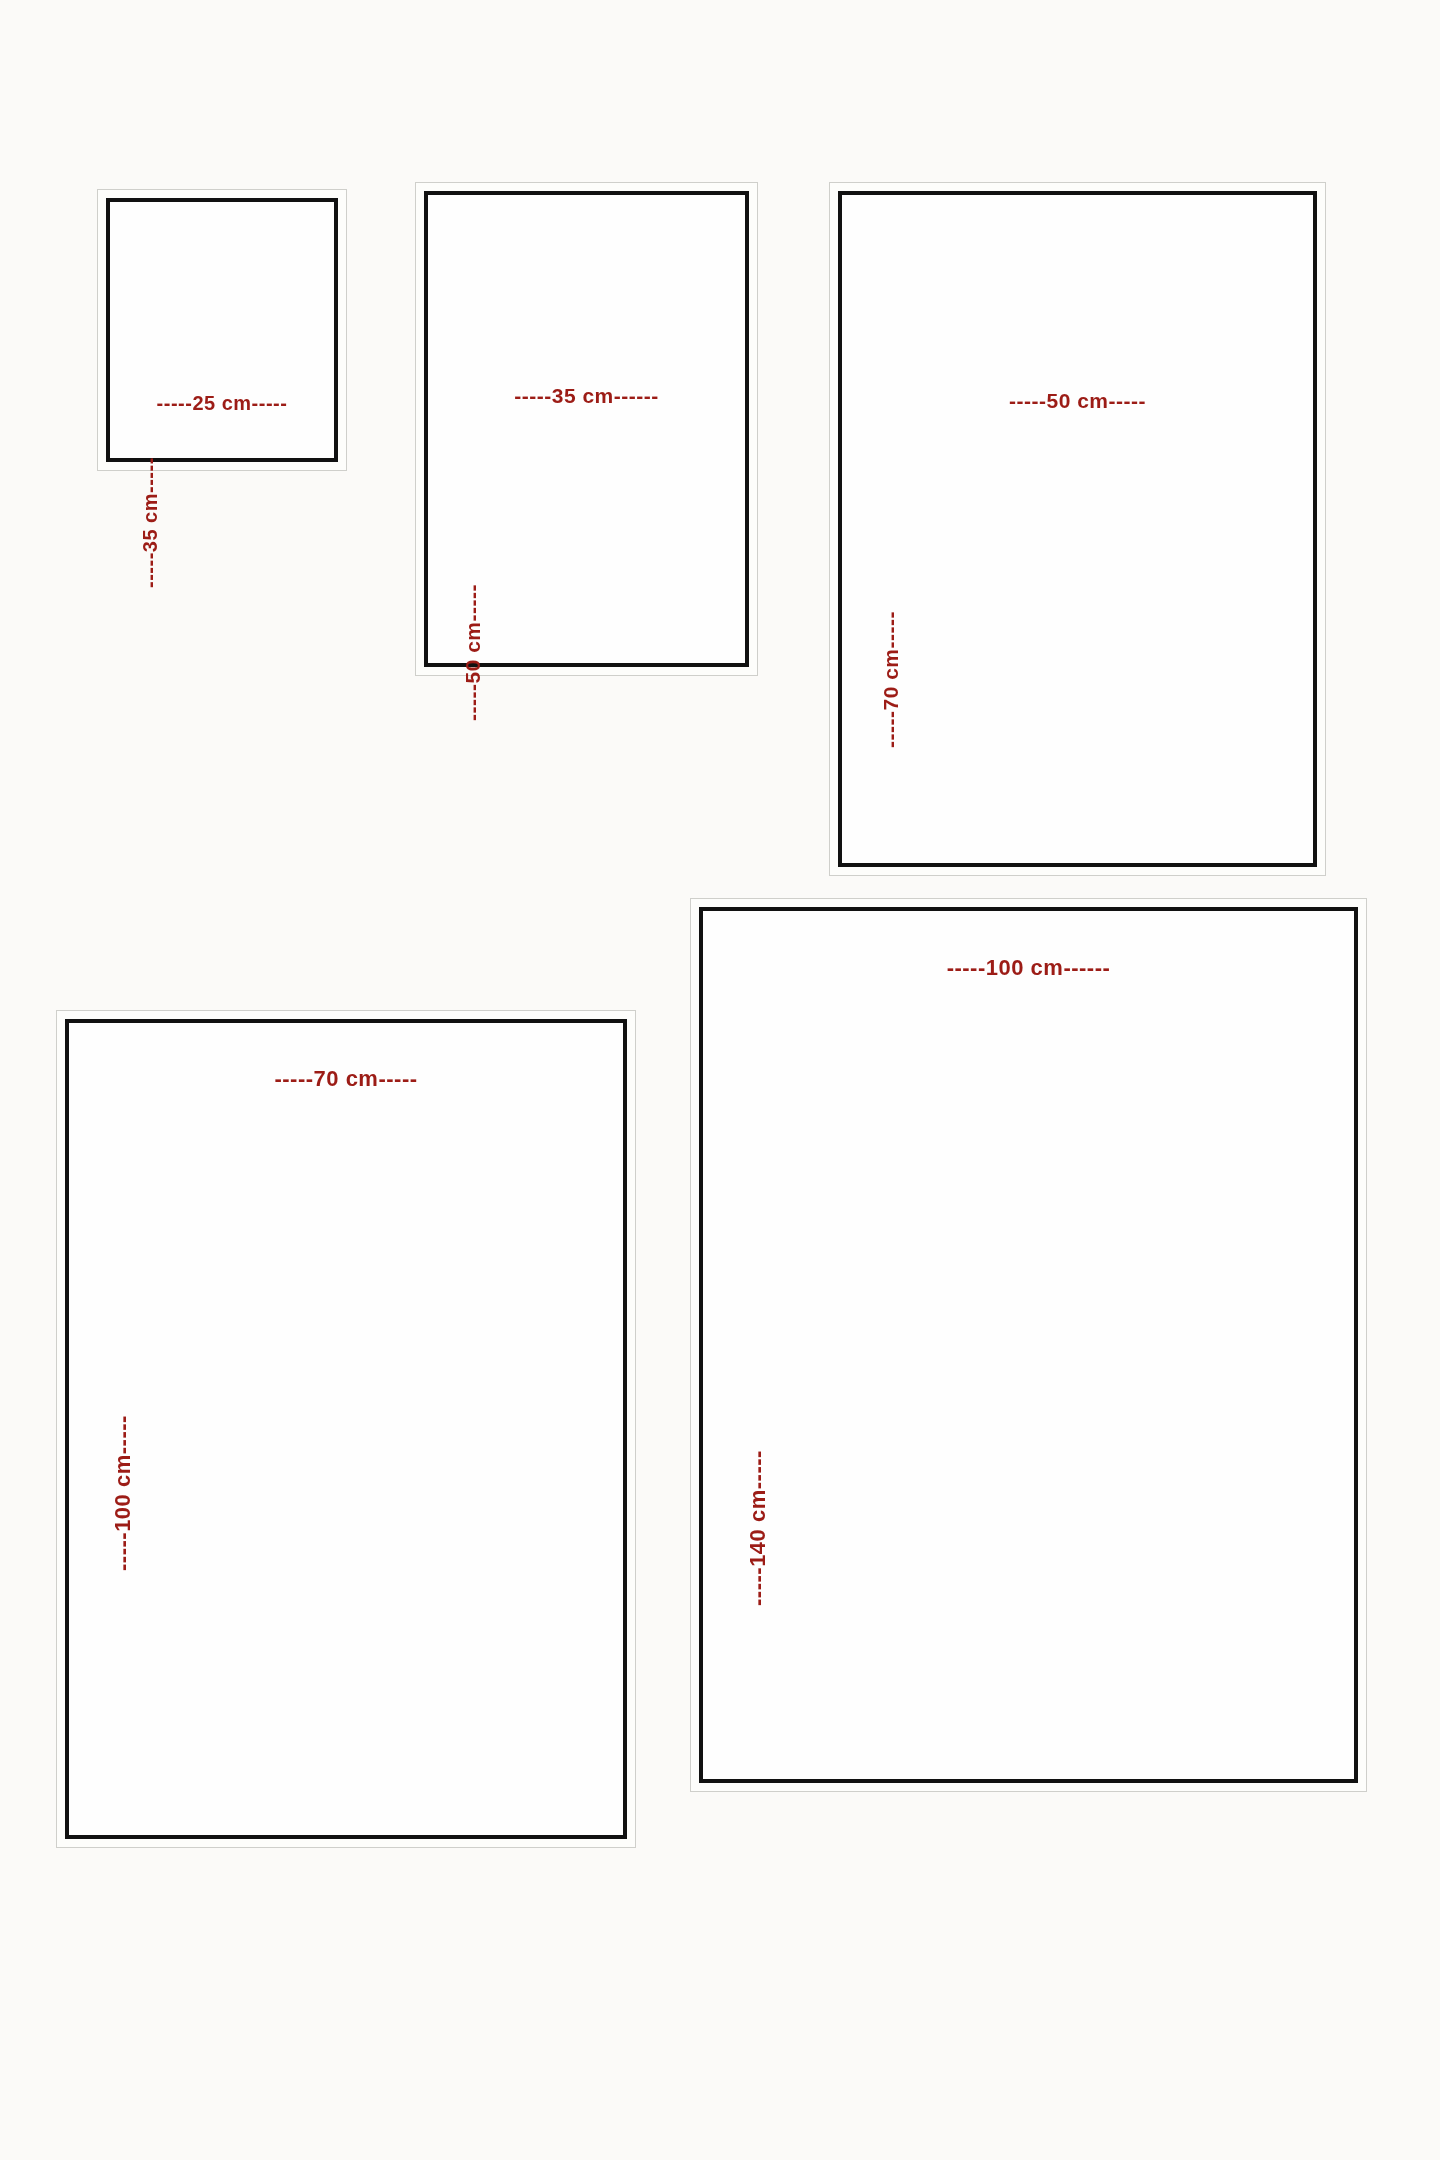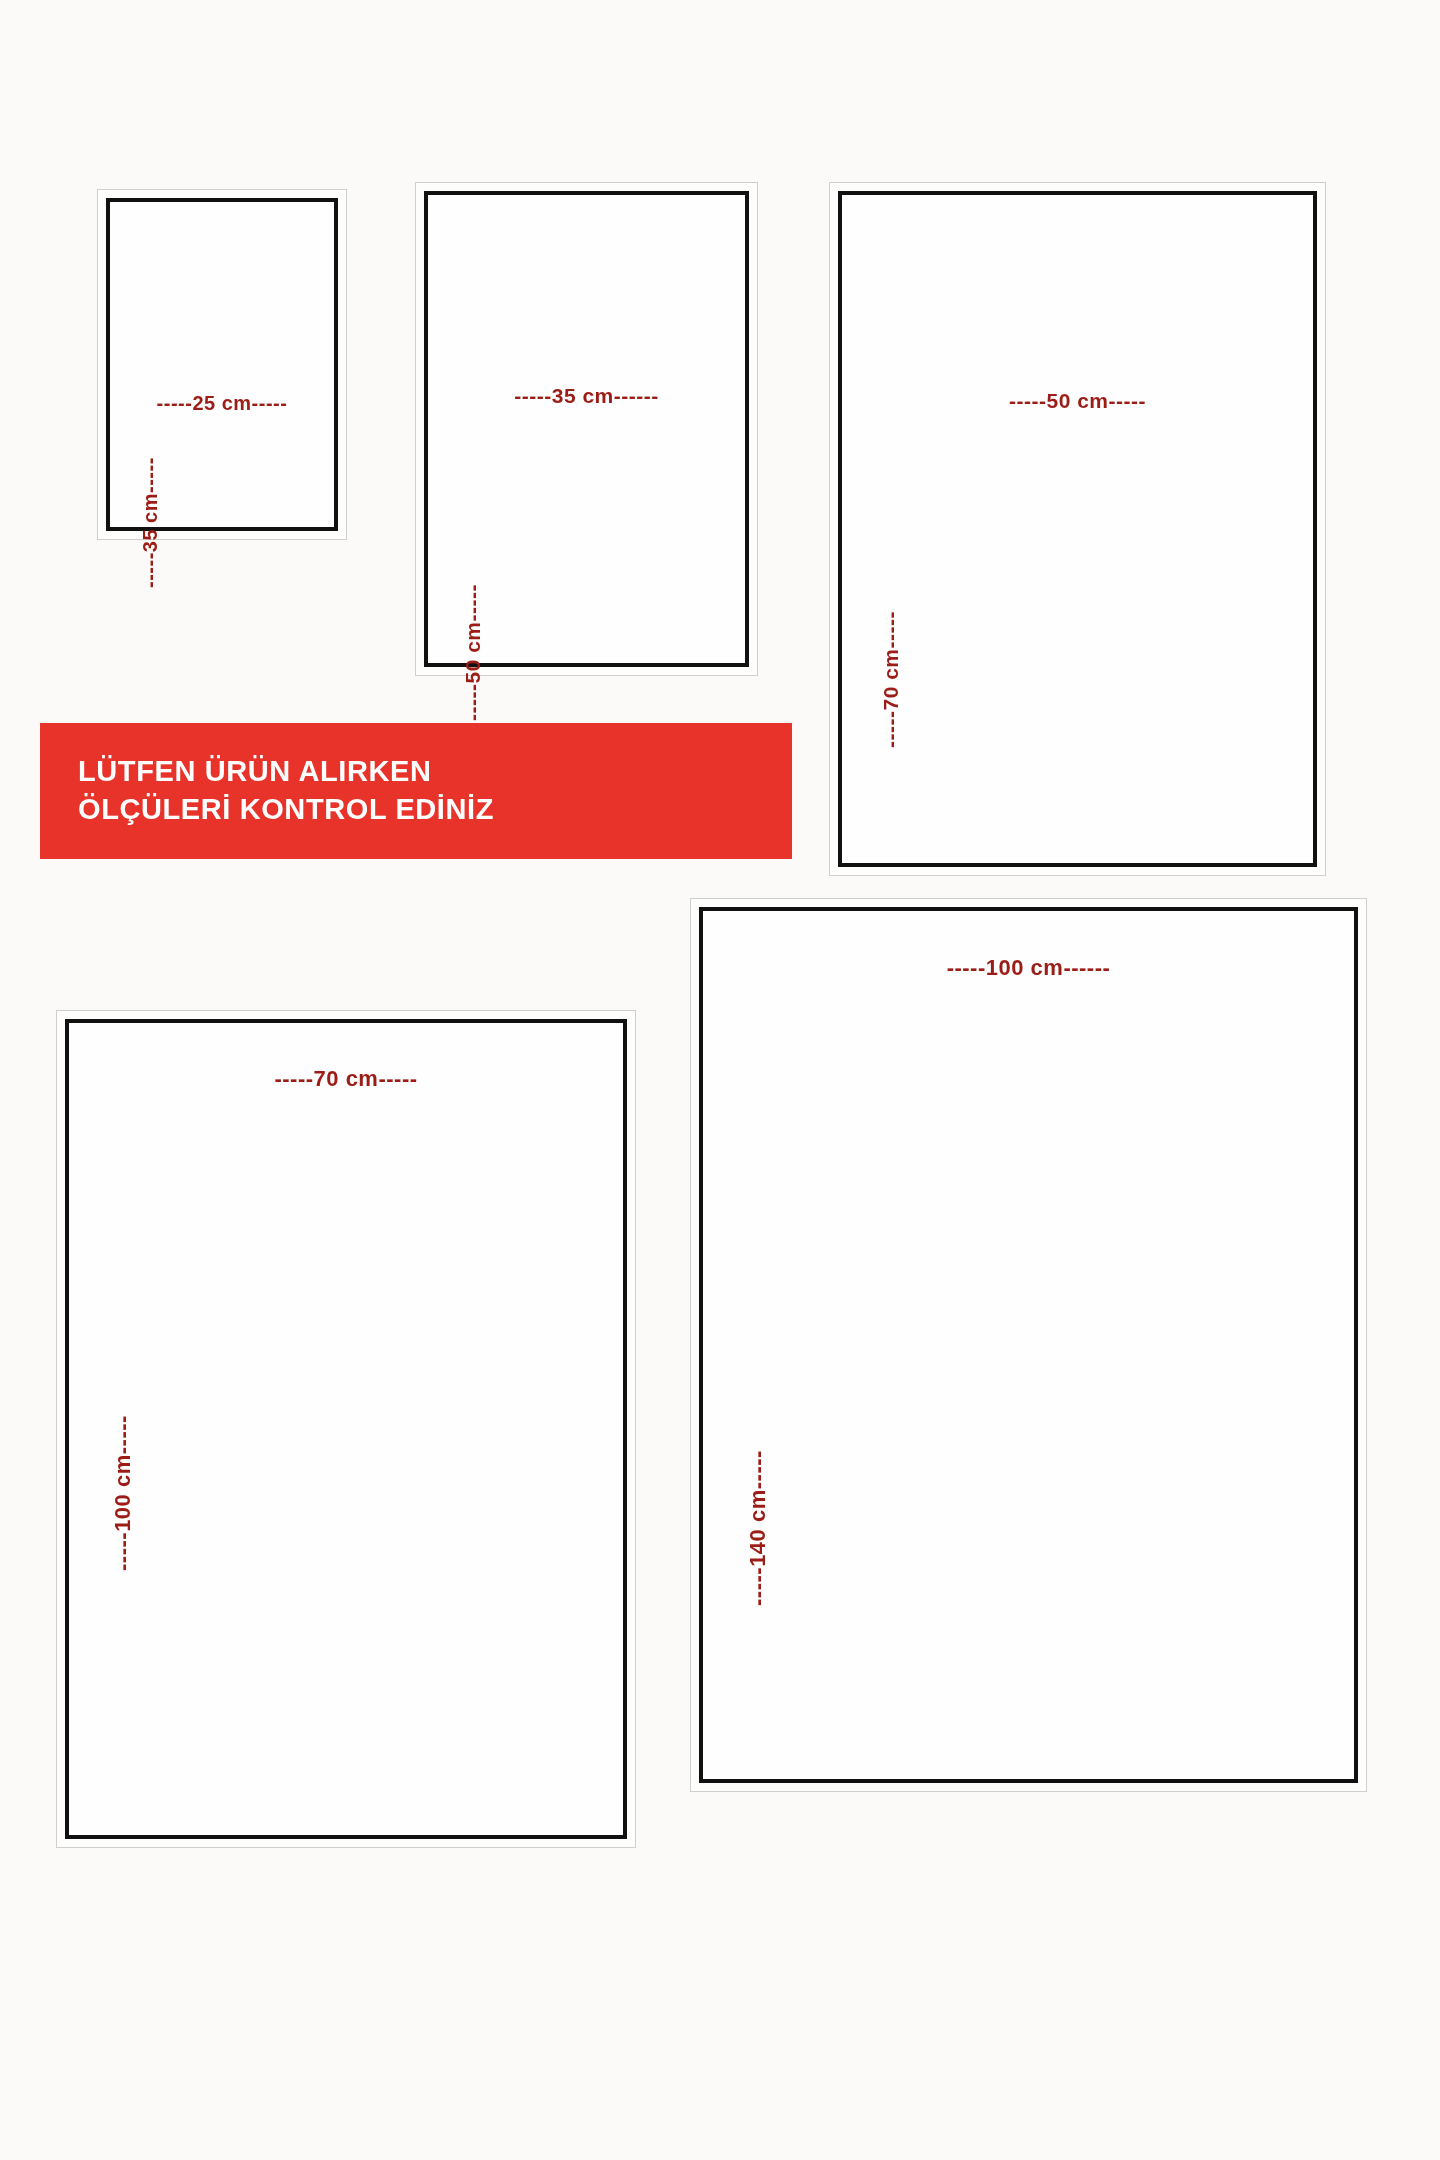--- a/index.html
+++ b/index.html
@@ -70,21 +70,21 @@
     font-weight: bold;
     line-height: 1.30;
     letter-spacing: 0.6px;
   }
 </style>
 </head>
 <body>
 
 <div id="canvas">
 
-  <div class="frame" id="f1" style="left:97px; top:189px; width:250px; height:351px;">
+  <div class="frame" id="f1" style="left:97px; top:189px; width:250px; height:282px;">
     <div class="inner"></div>
     <div class="dim horiz" style="top:202px; font-size:20px;">-----25 cm-----</div>
     <div class="dim vert" style="left:41px; top:398px; font-size:20px;">-----35 cm-----</div>
   </div>
 
   <div class="frame" id="f2" style="left:415px; top:182px; width:343px; height:494px;">
     <div class="inner"></div>
     <div class="dim horiz" style="top:201px; font-size:21px;">-----35 cm------</div>
     <div class="dim vert" style="left:45px; top:538px; font-size:21px;">-----50 cm-----</div>
   </div>
@@ -100,18 +100,14 @@
     <div class="dim horiz" style="top:55px; font-size:22px;">-----70 cm-----</div>
     <div class="dim vert" style="left:53px; top:560px; font-size:22px;">-----100 cm-----</div>
   </div>
 
   <div class="frame" id="f5" style="left:690px; top:898px; width:677px; height:894px;">
     <div class="inner"></div>
     <div class="dim horiz" style="top:56px; font-size:22px;">-----100 cm------</div>
     <div class="dim vert" style="left:54px; top:707px; font-size:22px;">-----140 cm-----</div>
   </div>
 
-  <div id="warning-banner" style="left:40px; top:723px; width:752px; height:136px;">
-    <div class="line">LÜTFEN ÜRÜN ALIRKEN</div>
-    <div class="line">ÖLÇÜLERİ KONTROL EDİNİZ</div>
-  </div>
 
 </div>
 
 </body></html>

